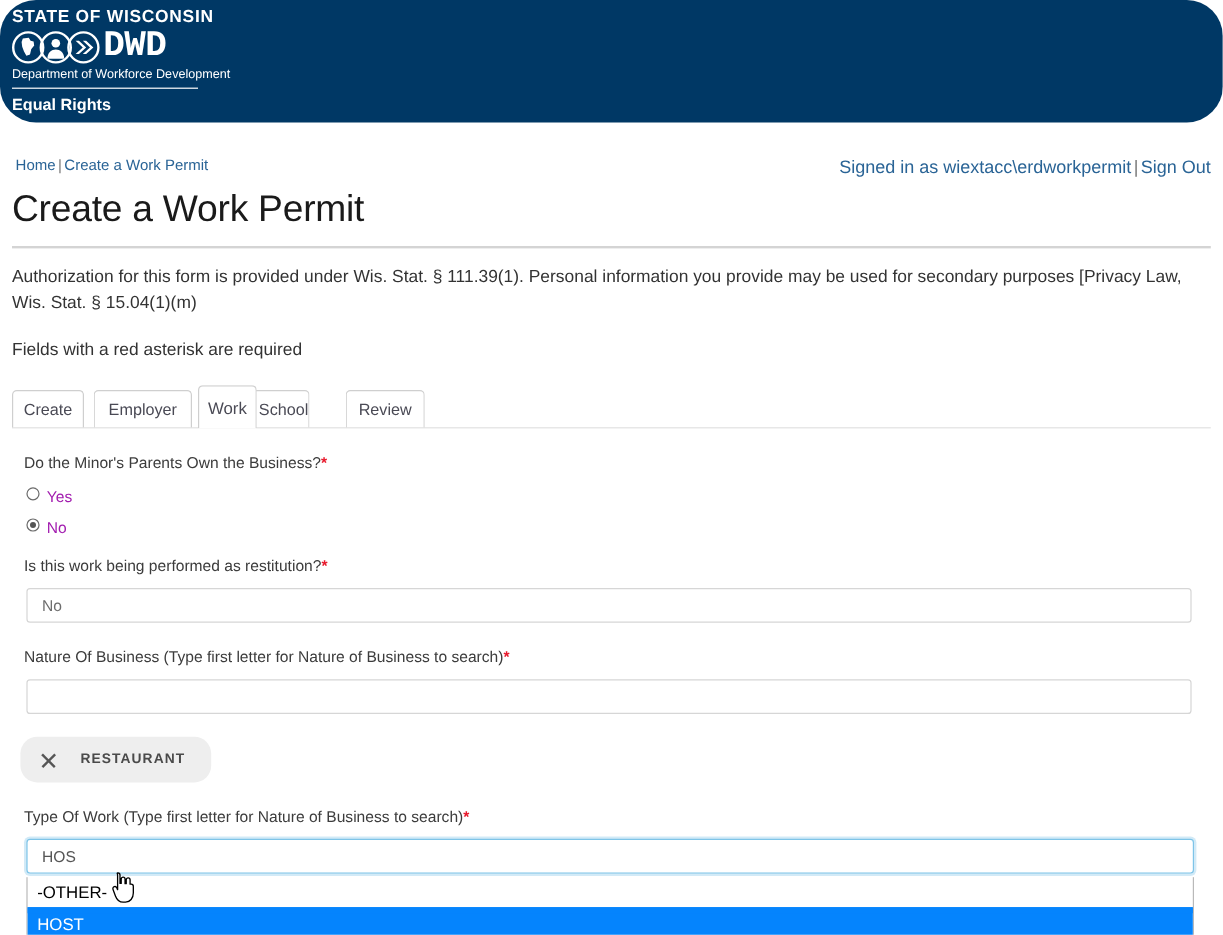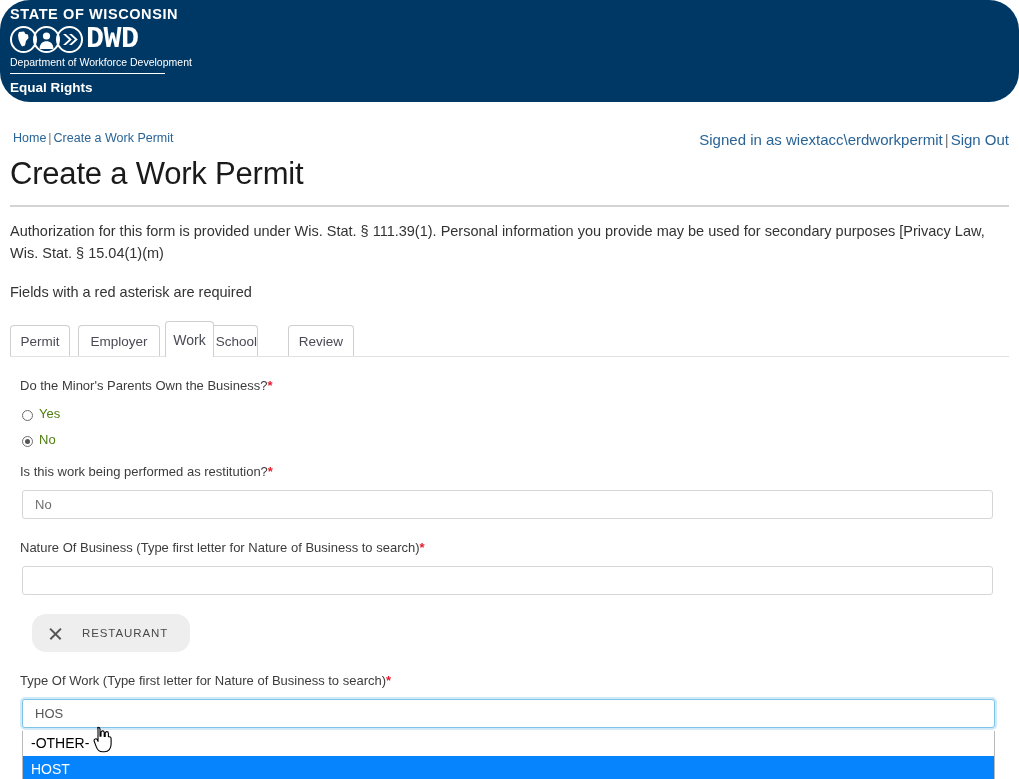--- a/index.html
+++ b/index.html
@@ -182,24 +182,24 @@
   .field-label {
     font-size: 13px;
     color: #3c3c3c;
     margin: 0 0 0 20px;
     line-height: 18px;
   }
   .req { color: #e8192c; font-weight: bold; }
 
   .radio-row {
     display: flex;
-    align-items: flex-end;
+    align-items: flex-start;
     margin: 11px 0 0 22px;
     font-size: 13px;
-    color: #4d7c0f;
+    color: #a21caf;
     cursor: pointer;
   }
   .radio {
     width: 11px;
     height: 11px;
     border: 1px solid #6b6b6b;
     border-radius: 50%;
     background: #ffffff;
     margin-right: 6px;
     position: relative;
@@ -233,26 +233,27 @@
     border: 1px solid #7ec4e8;
     box-shadow: 0 0 0 2px rgba(126,196,232,0.35);
     color: #555555;
     width: 973px;
   }
 
   
   .chip {
     display: inline-flex;
     align-items: center;
-    margin: 19px 0 0 32px;
+    margin: 19px 0 0 17px;
     height: 38px;
     background: #eeeeee;
     border-radius: 14px;
     padding: 0 22px 0 16px;
     cursor: pointer;
+    font-weight: bold;
   }
   .chip-x {
     width: 15px; height: 15px;
     position: relative;
     margin-right: 19px;
     flex: 0 0 auto;
   }
   .chip-x::before, .chip-x::after {
     content: "";
     position: absolute;
@@ -277,21 +278,21 @@
     background: #ffffff;
   }
   .dd-option {
     height: 24.5px;
     display: flex;
     align-items: center;
     padding-left: 8px;
     font-size: 14px;
     color: #000000;
     cursor: pointer;
-    border-top: 2px solid #14532d;
+    border-top: 5px solid #14532d;
   }
   .dd-option:first-child { border-top: none; }
   .dd-option.highlighted {
     background: #0584fd;
     color: #ffffff;
     border-top-color: #0584fd;
   }
 
   
   .cursor {
@@ -349,21 +350,21 @@
 
 <h1 class="page-title">Create a Work Permit</h1>
 <hr class="title-rule">
 
 <p class="intro">Authorization for this form is provided under Wis. Stat. § 111.39(1). Personal information you provide may be used for secondary purposes [Privacy Law, Wis. Stat. § 15.04(1)(m)</p>
 <p class="required-note">Fields with a red asterisk are required</p>
 
 <div class="tabs">
   <div class="tabs-underline"></div>
   <div class="tab" style="left:0px; width:60px;">
-    <span>Permit</span>
+    <span>Create</span>
   </div>
   <div class="tab" style="left:68px; width:82px;">
     <span>Employer</span>
   </div>
   <div class="tab active" style="left:155px; width:49px;">
     <span>Work</span>
   </div>
   <div class="tab" style="left:194px; width:54px;justify-content:flex-end;">
     <span>School</span>
   </div>

